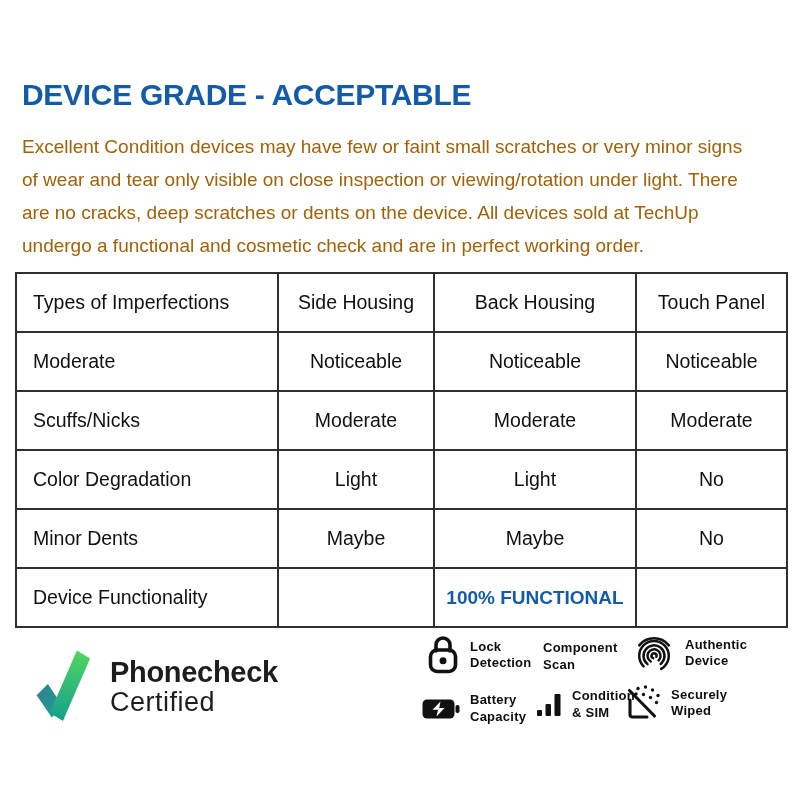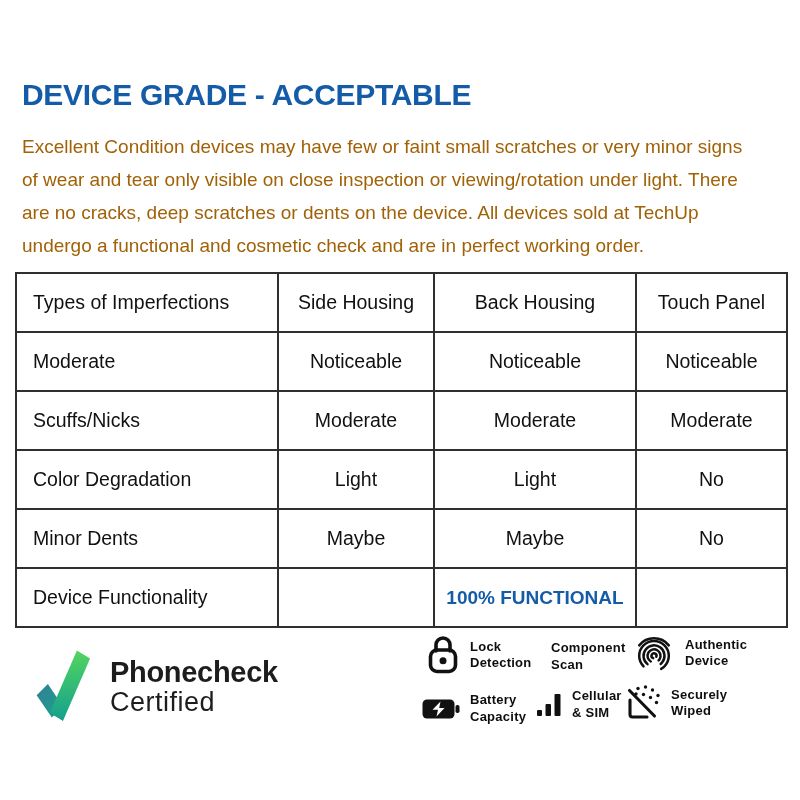--- a/index.html
+++ b/index.html
@@ -43,21 +43,21 @@
     position:absolute;left:420px;top:630px;width:376px;height:118px;
   }
   .feature{
     position:absolute;display:flex;align-items:center;
   }
   .feature .icon-box{flex:0 0 auto;display:flex;align-items:center;justify-content:center;}
   .feature-label{
     margin-left:10px;font-size:13px;font-weight:bold;color:#0e0e0e;
     line-height:16.5px;letter-spacing:0.25px;white-space:nowrap;
   }
-  .feature.no-icon .feature-label{margin-left:8px;}
+  .feature.no-icon .feature-label{margin-left:0;}
   #f-lock{left:6px;top:4px;}
   #f-component{left:123px;top:10px;}
   #f-authentic{left:213px;top:0px;}
   #f-battery{left:2px;top:62px;}
   #f-cellular{left:116px;top:58px;}
   #f-wiped{left:205px;top:54px;}
 </style>
 </head>
 <body>
 
@@ -196,21 +196,21 @@
 
   <div class="feature" id="f-cellular">
     <span class="icon-box">
       <svg width="26" height="26" viewBox="0 0 26 26">
         <rect x="1" y="18" width="5" height="6" rx="1" fill="#111"></rect>
         <rect x="9.5" y="12" width="5.5" height="12" rx="1" fill="#111"></rect>
         <rect x="18.5" y="2" width="6" height="22" rx="1" fill="#111"></rect>
       </svg>
     </span>
     <span class="feature-label">
-      <div>Cellular</div>
+      <div>Condition</div>
       <div>&amp; SIM</div>
     </span>
   </div>
 
   <div class="feature" id="f-wiped">
     <span class="icon-box">
       <svg width="36" height="38" viewBox="0 0 36 38">
         <g fill="#111">
           <circle cx="13" cy="4.5" r="1.7"></circle>
           <circle cx="20.5" cy="3" r="1.7"></circle>

